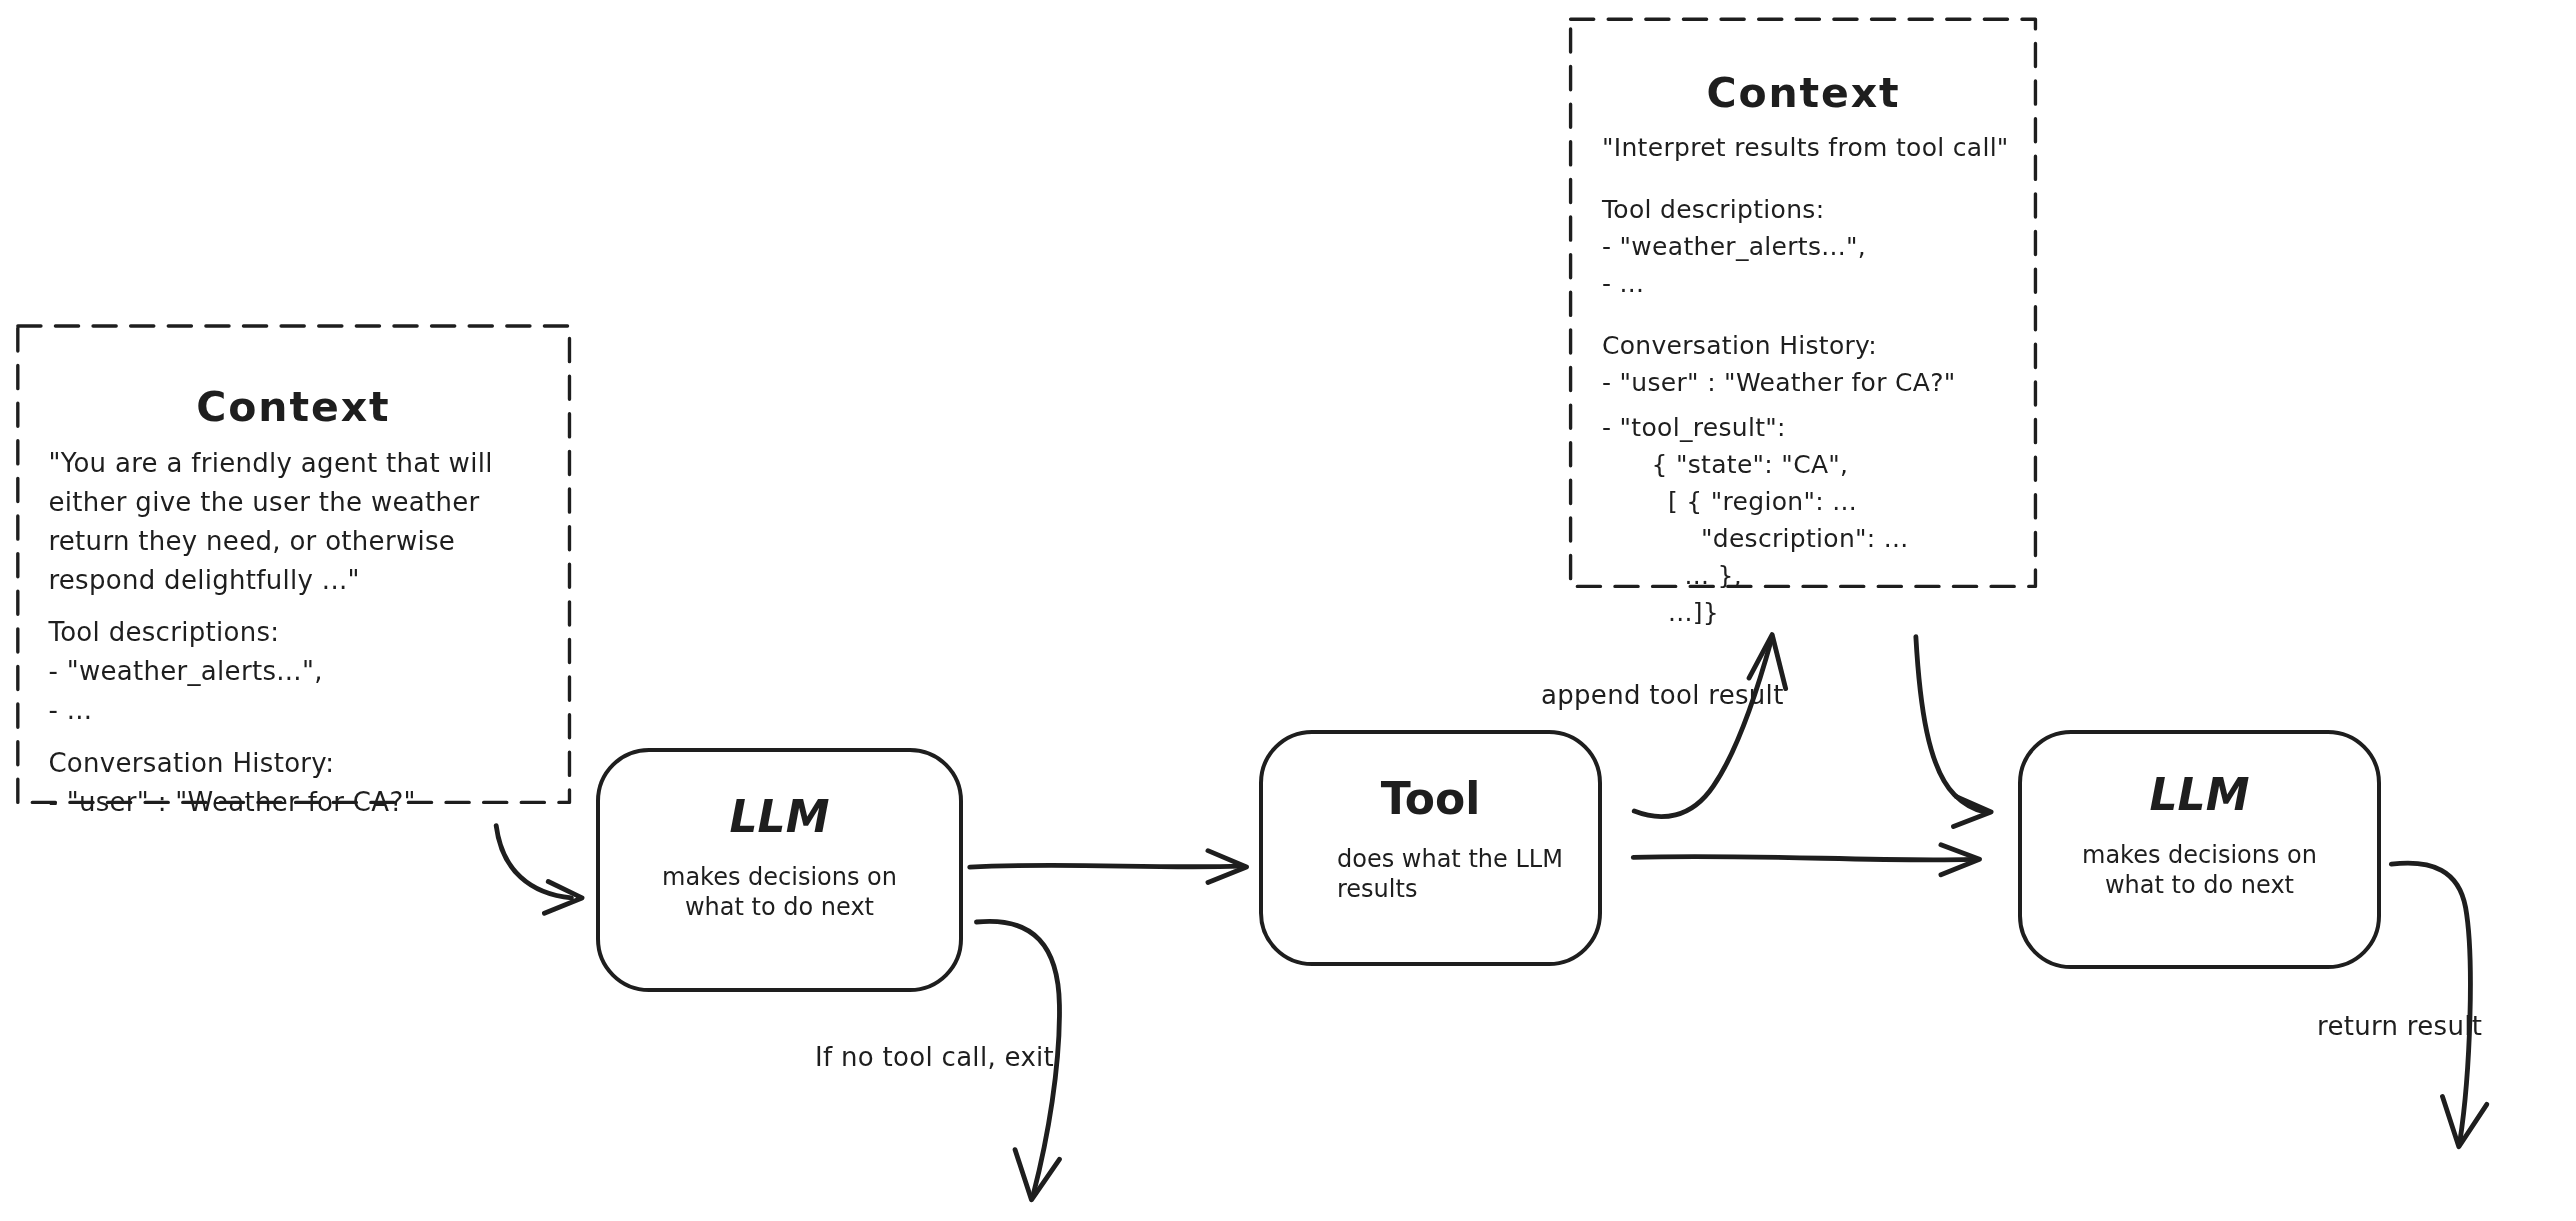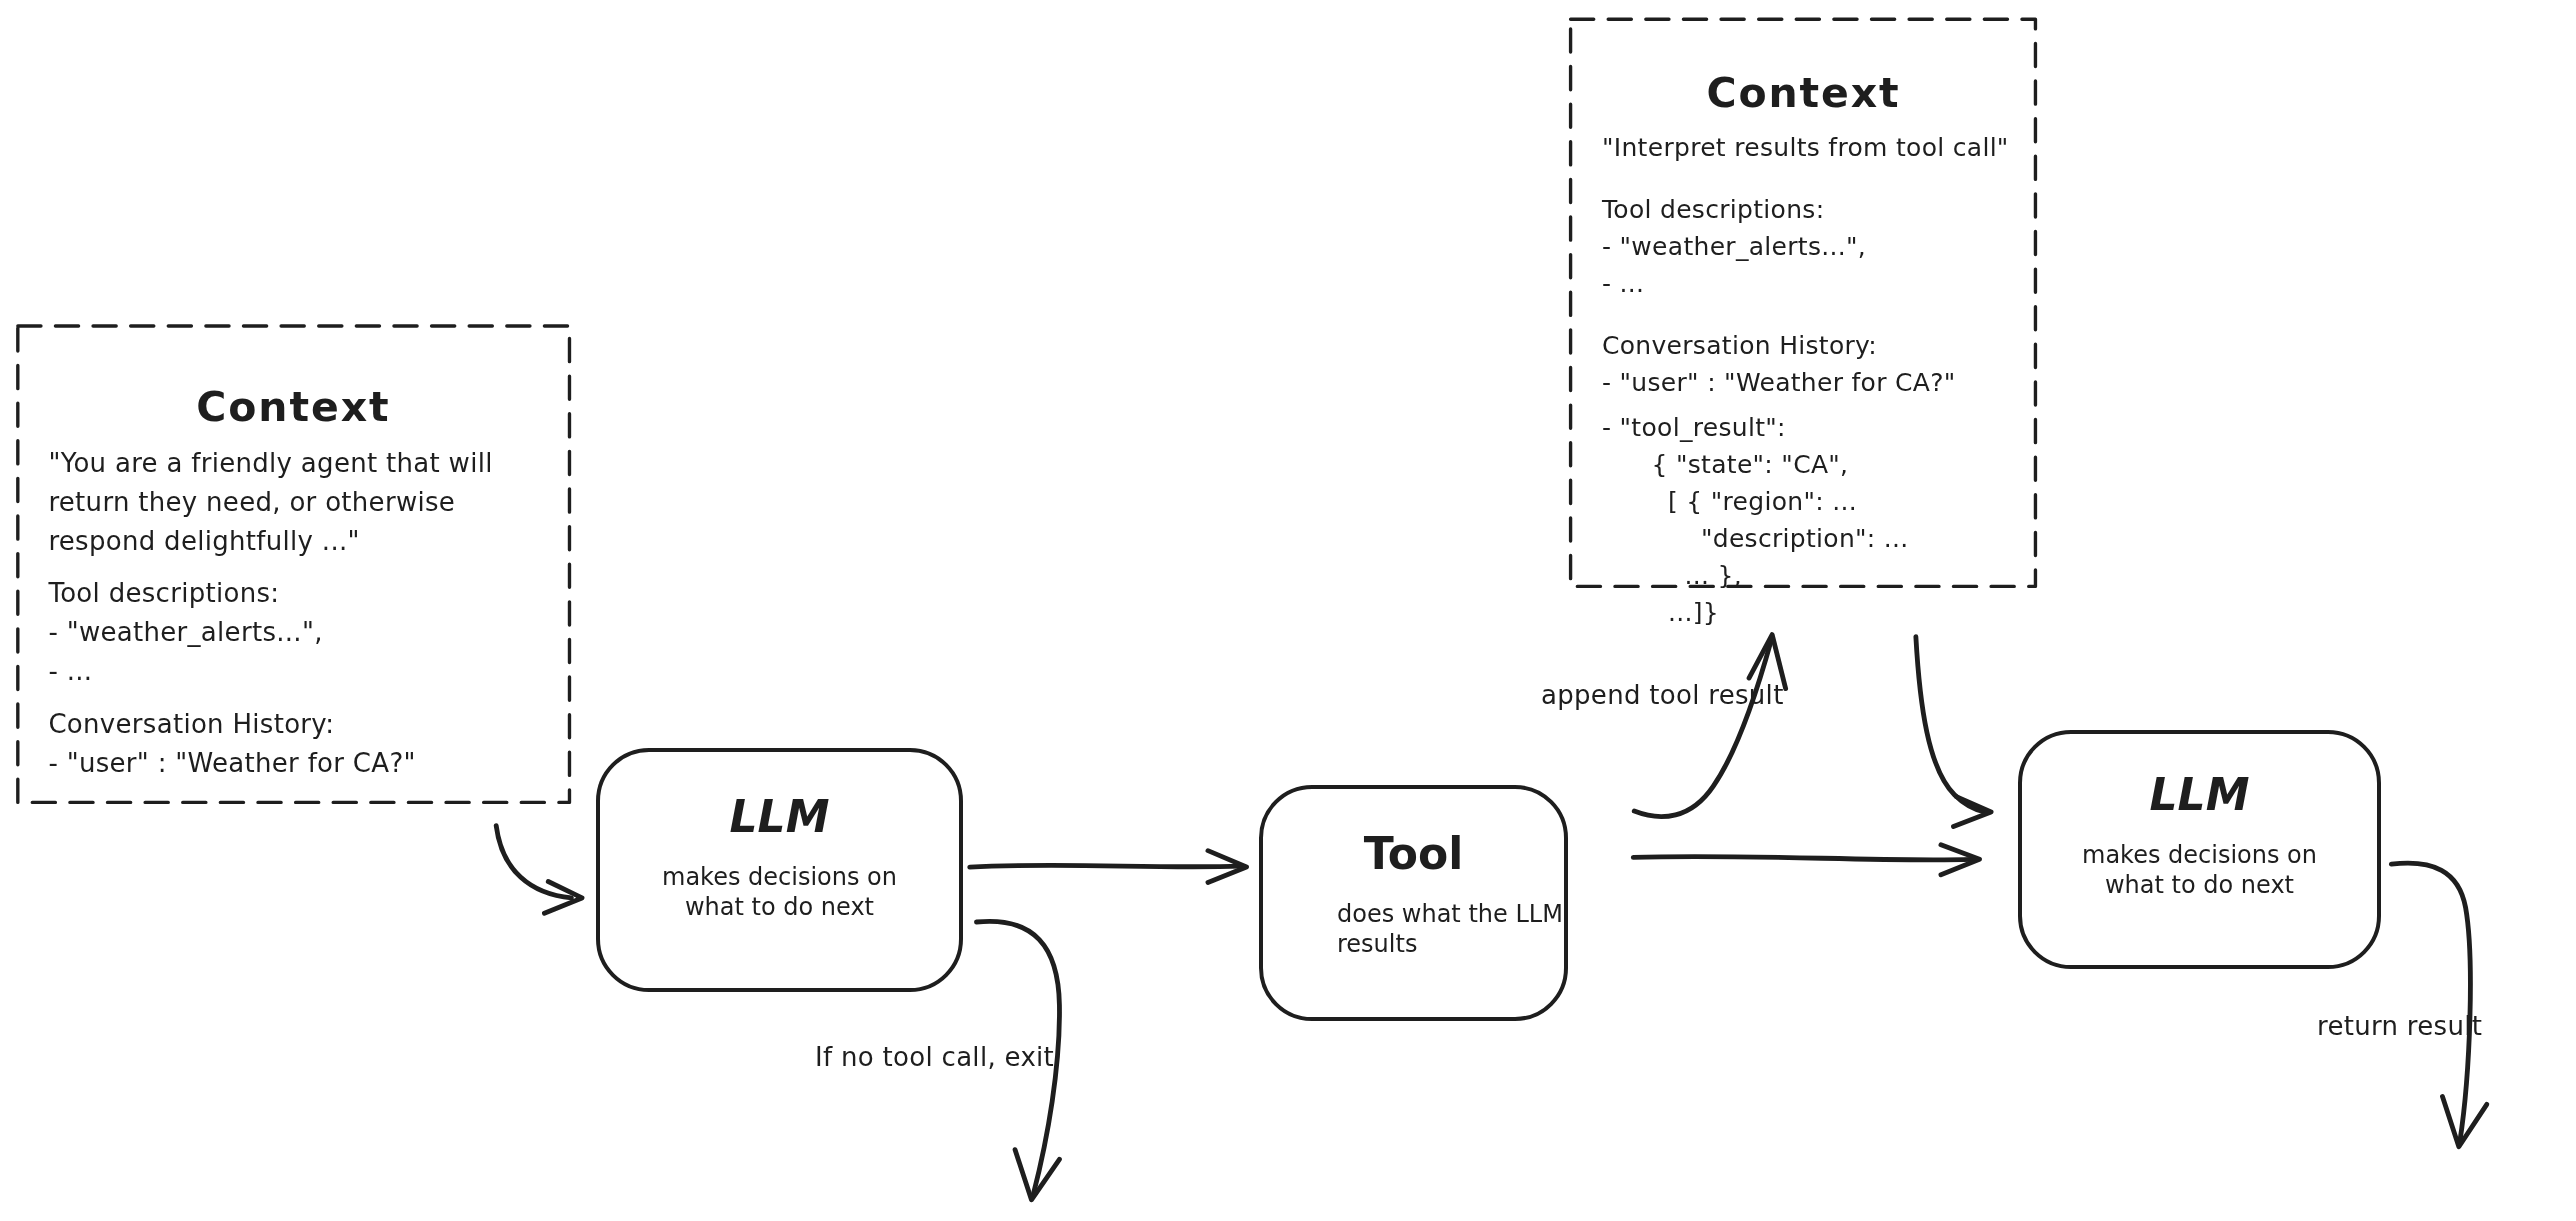--- a/index.html
+++ b/index.html
@@ -116,20 +116,21 @@
     <path class="ahead" d="M 2012,876 L 2052,891 L 2012,907"></path>
 
     <path class="edge" d="M 2479,896 C 2522,891 2549,903 2556,941 C 2565,992 2561,1112 2550,1184"></path>
     <path class="ahead" d="M 2532,1137 L 2549,1189 L 2578,1145"></path>
   </svg>
 
   <div class="context-box" id="context-left" style="left:17.4px; top:326px; width:552px; height:477px; padding:19.3px 0 0 31px;">
     <div class="context-title" style="margin-right:31px;">Context</div>
     <div class="ctx-lines">
       <div class="ctx-line">"You are a friendly agent that will</div>
+      <div class="ctx-line">either give the user the weather</div>
       <div class="ctx-line">return they need, or otherwise</div>
       <div class="ctx-line">respond delightfully ..."</div>
       <div class="ctx-line gap-m"></div>
       <div class="ctx-line">Tool descriptions:</div>
       <div class="ctx-line">- "weather_alerts...",</div>
       <div class="ctx-line">- ...</div>
       <div class="ctx-line gap-m"></div>
       <div class="ctx-line">Conversation History:</div>
       <div class="ctx-line">- "user" : "Weather for CA?"</div>
     </div>
@@ -157,21 +158,21 @@
   </div>
 
   <div class="node" style="left:596px; top:748px; width:367px; height:244px;">
     <div class="node-title italic">LLM</div>
     <div class="node-sub">
       <div>makes decisions on</div>
       <div>what to do next</div>
     </div>
   </div>
 
-  <div class="node" style="left:1259px; top:785px; width:309px; height:236px;">
+  <div class="node" style="left:1259px; top:730px; width:343px; height:236px;">
     <div class="node-title">Tool</div>
     <div class="node-sub left">
       <div>does what the LLM</div>
       <div>results</div>
     </div>
   </div>
 
   <div class="node" style="left:2018px; top:730px; width:363px; height:239px; padding-top:37px;">
     <div class="node-title italic">LLM</div>
     <div class="node-sub">

